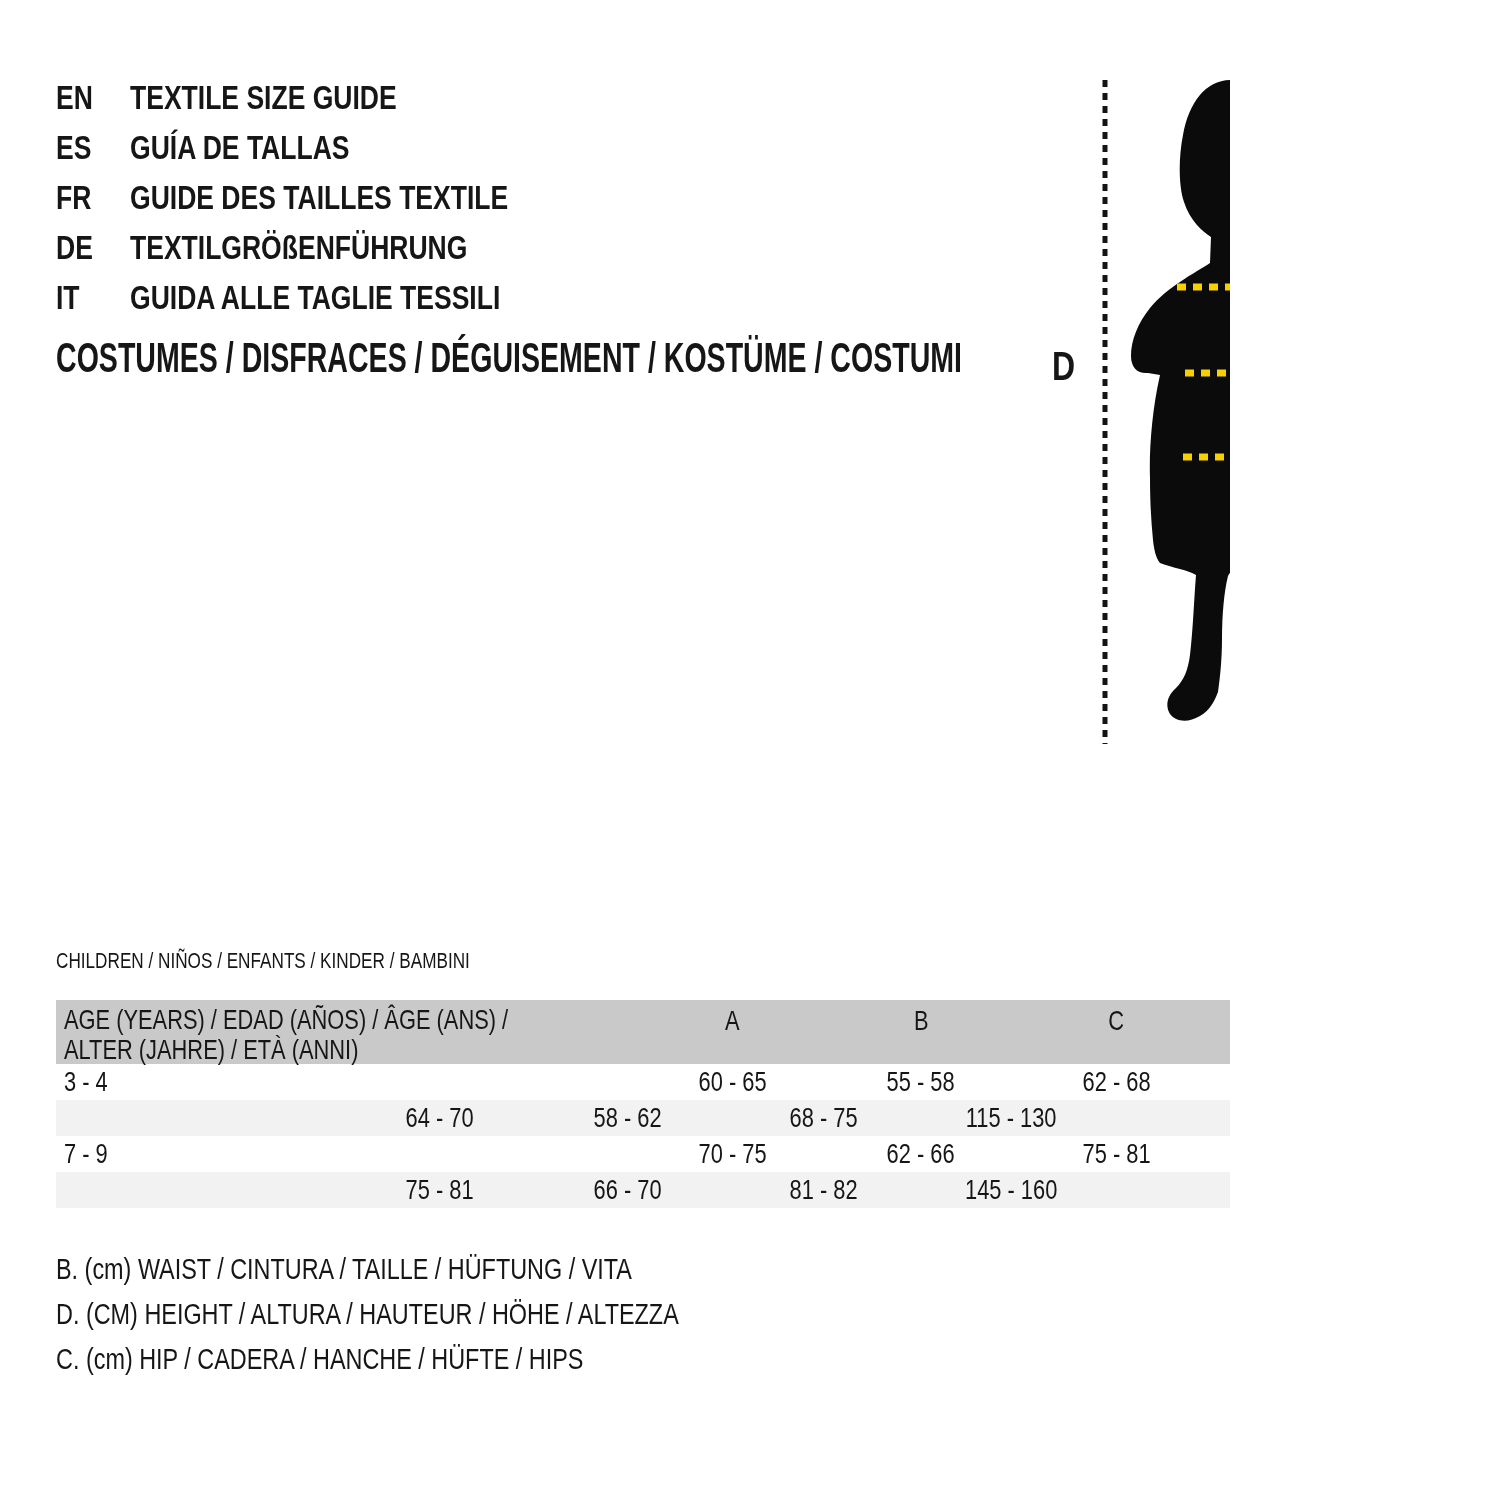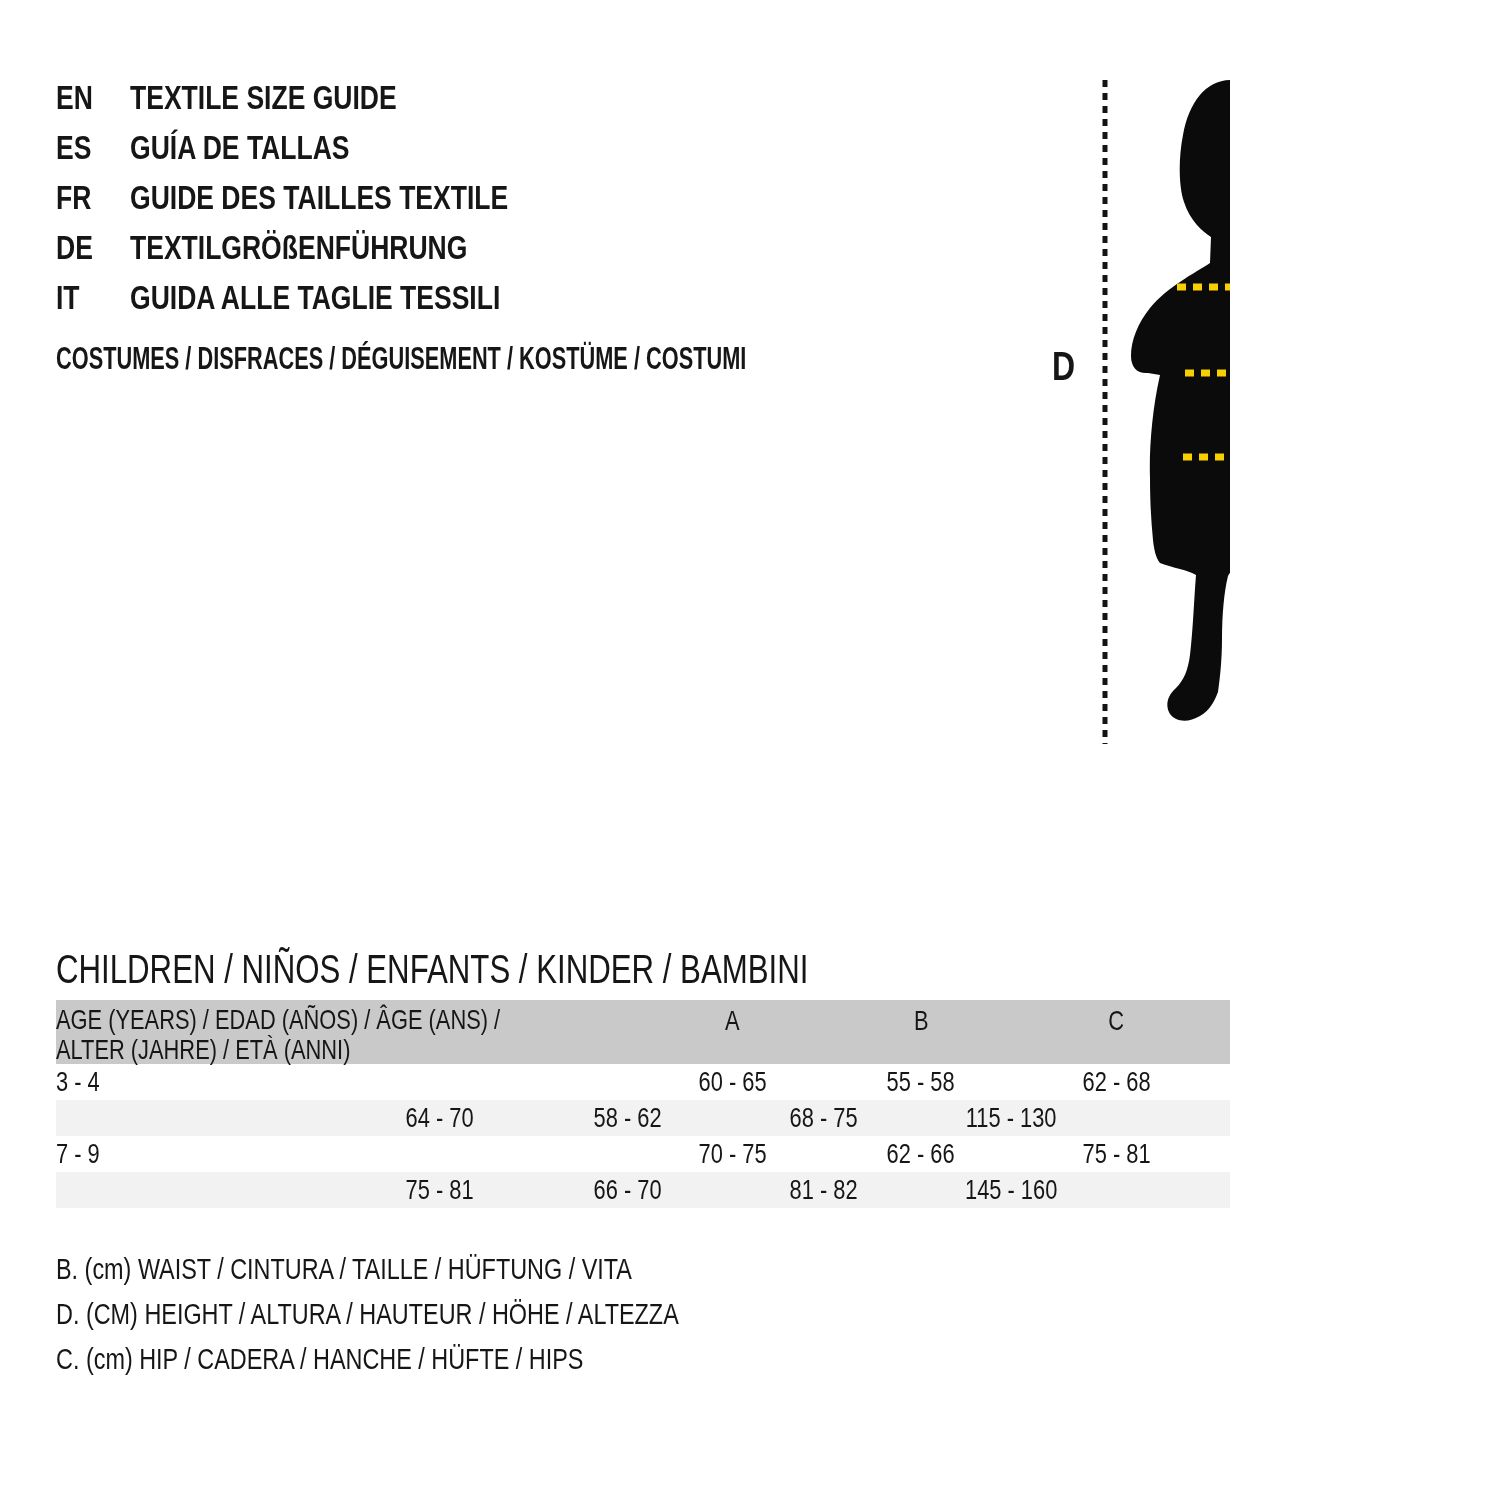--- a/index.html
+++ b/index.html
@@ -11,41 +11,41 @@
   .cx{display:inline-block;white-space:nowrap;transform:scaleX(0.78);transform-origin:0 50%;}
   .cxc{display:inline-block;white-space:nowrap;transform:scaleX(0.78);transform-origin:50% 50%;}
 
   
   .lang-list{position:absolute;left:56px;top:78px;}
   .lang-row{position:relative;height:50px;font-size:34px;font-weight:bold;line-height:38px;}
   .lang-code{position:absolute;left:0;top:0;}
   .lang-label{position:absolute;left:74px;top:0;}
 
   
-  .costumes{position:absolute;left:56px;top:334px;font-size:32px;font-weight:bold;line-height:48px;}
+  .costumes{position:absolute;left:56px;top:334px;font-size:42px;font-weight:bold;line-height:48px;}
   .costumes .cx{transform:scaleX(0.68);}
 
   
   .figure{position:absolute;left:1040px;top:72px;width:440px;height:686px;}
   .figure svg{position:absolute;left:0;top:0;}
   .fig-label{position:absolute;font-size:40px;font-weight:bold;line-height:42px;}
   .fig-label .cx{transform:scaleX(0.8);}
   .lbl-a{left:354px;top:194px;}
   .lbl-b{left:354px;top:280px;}
   .lbl-c{left:354px;top:364px;}
   .lbl-d{left:12px;top:273px;}
 
   
-  .children-title{position:absolute;left:56px;top:944px;font-size:40px;line-height:34px;margin-top:8px;}
+  .children-title{position:absolute;left:56px;top:944px;font-size:22px;line-height:34px;}
   .size-table{position:absolute;left:56px;top:1000px;width:1395px;font-size:28px;}
   .t-row{display:flex;width:100%;}
   .t-head{background:#c9c9c9;height:64px;align-items:flex-start;}
   .t-head .c{padding-top:5px;}
   .c{box-sizing:border-box;}
-  .c-age{width:42%;padding-left:0;text-align:left;}
+  .c-age{width:42%;padding-left:8px;text-align:left;}
   .c-a{width:13%;text-align:center;}
   .c-b{width:14%;text-align:center;}
   .c-c{width:14%;text-align:center;}
   .c-d{width:13%;text-align:center;}
   .c-sp{width:4%;}
   .t-head .c-age{line-height:30px;}
   .t-data{height:36px;line-height:36px;justify-content:center;}
   .t-data:nth-child(odd){background:#f2f2f2;}
   .t-data:nth-child(even){background:#ffffff;}
   

